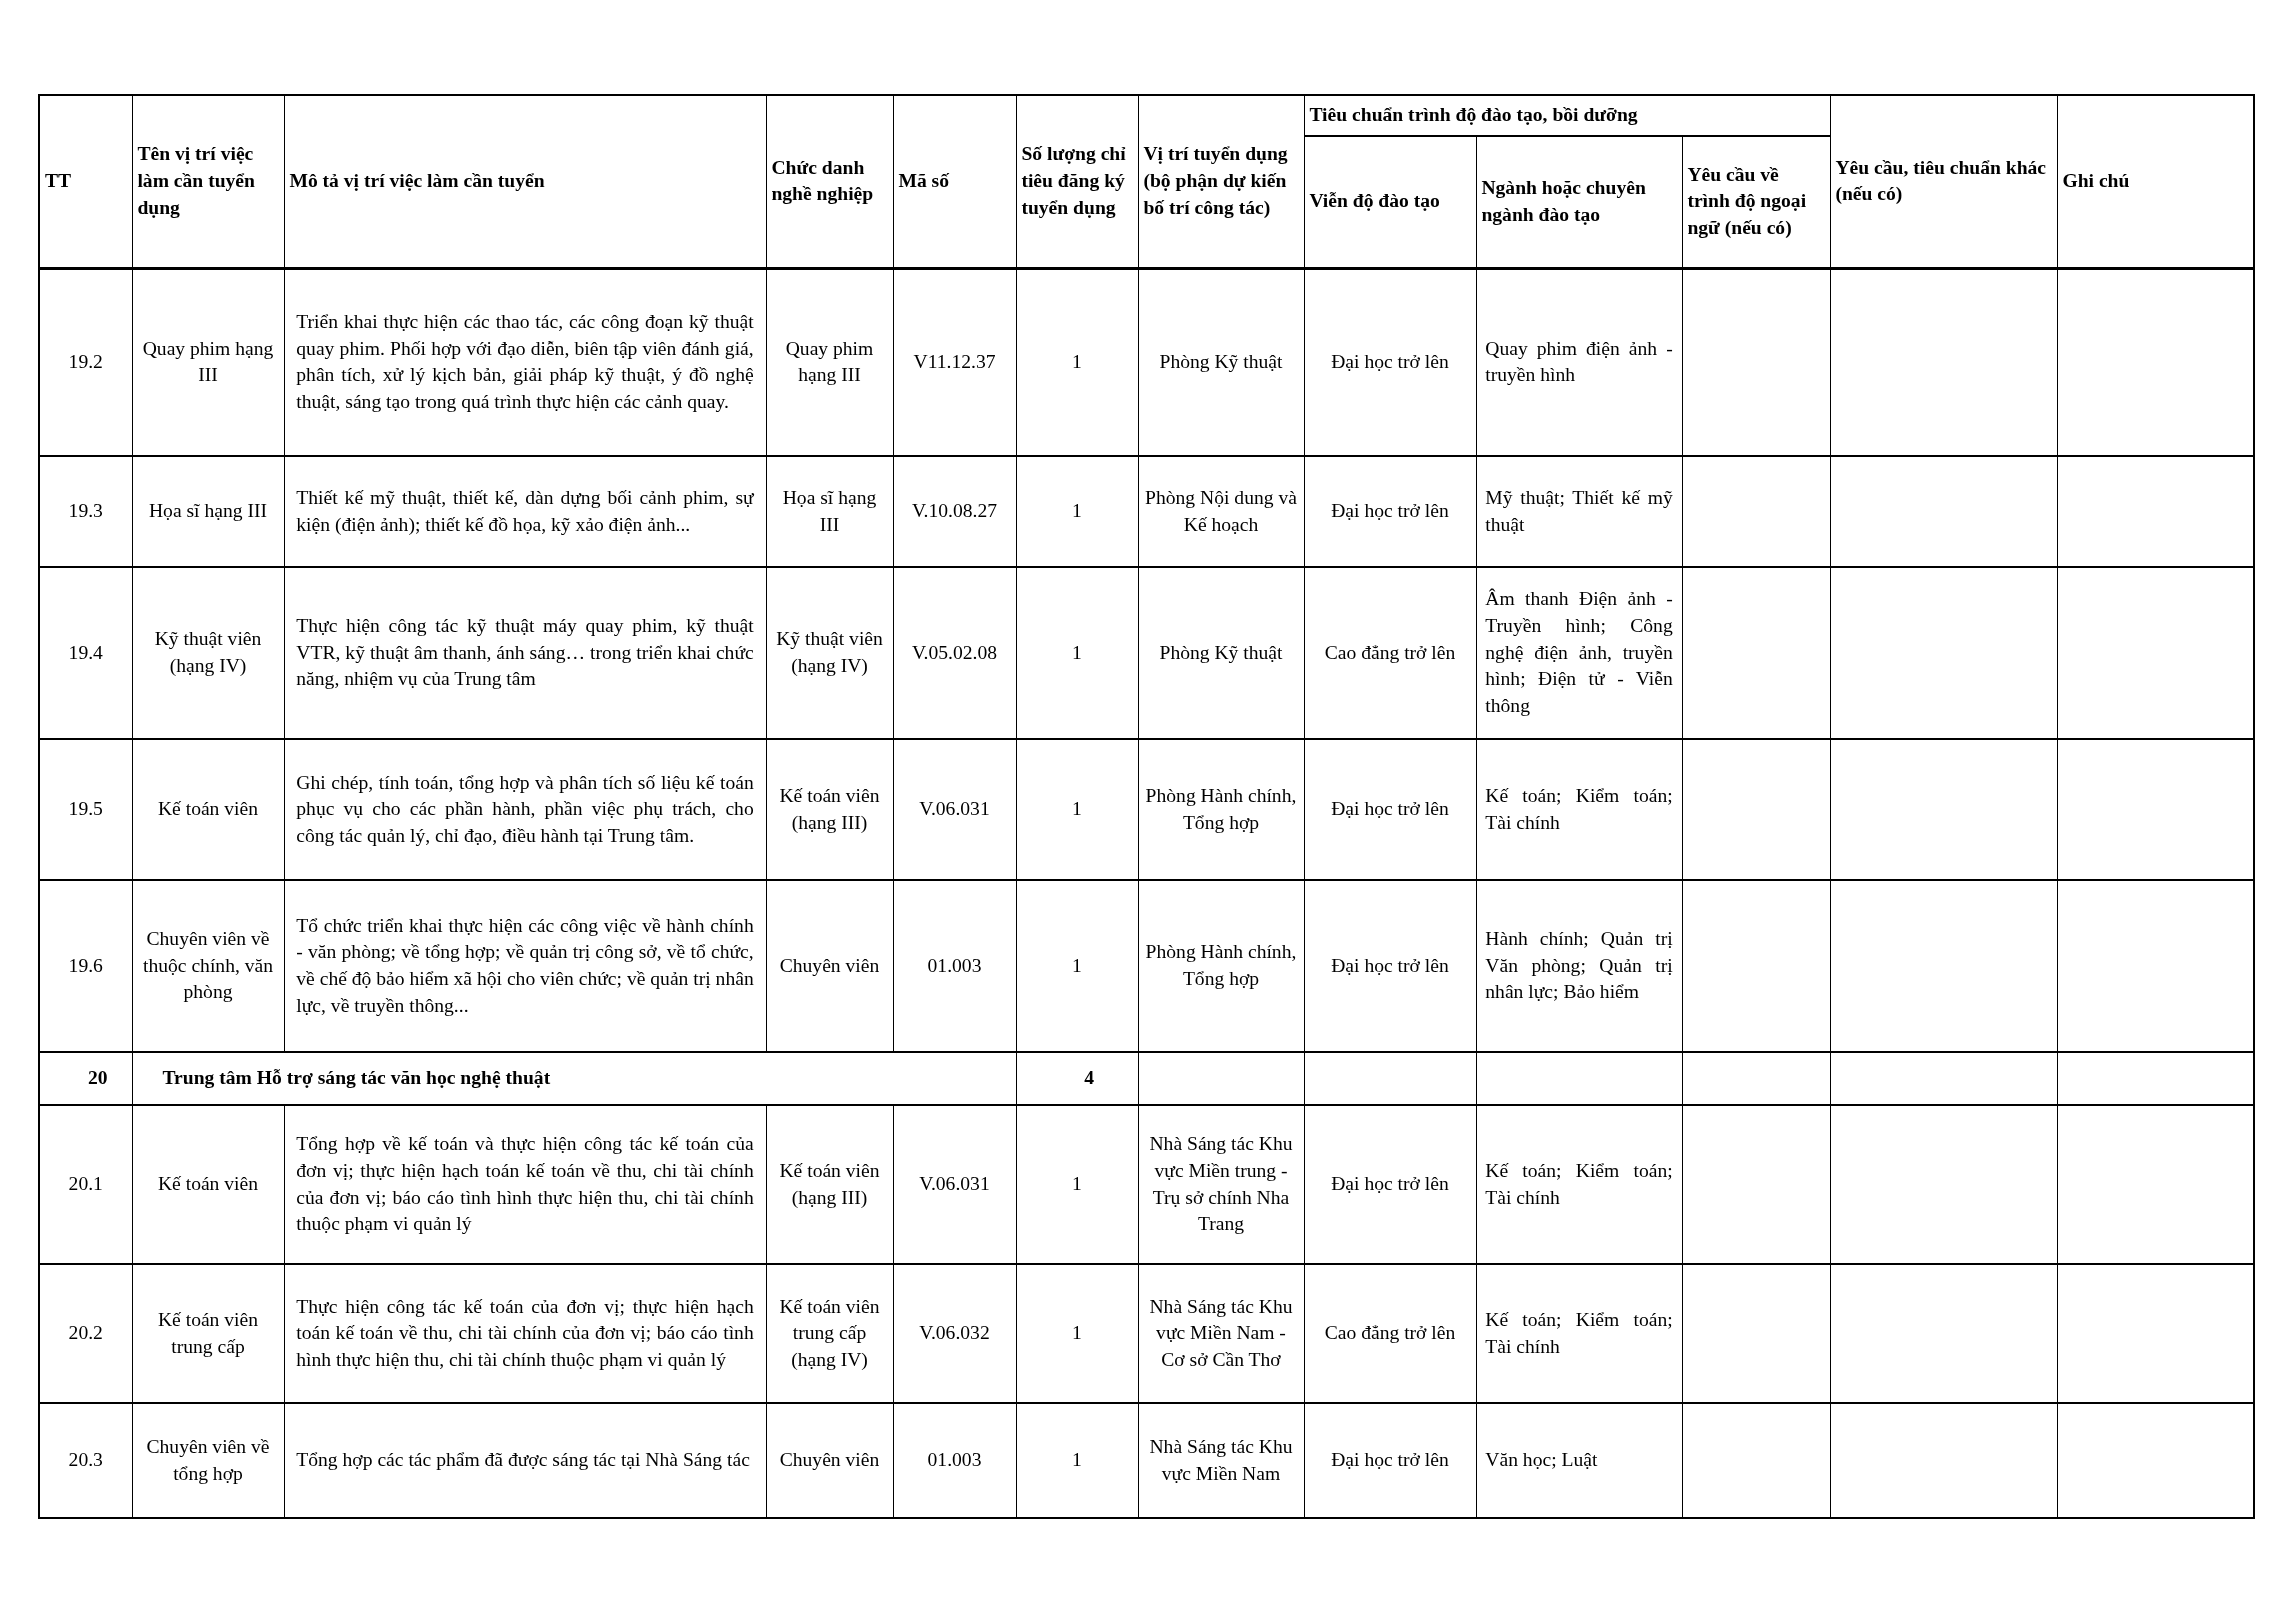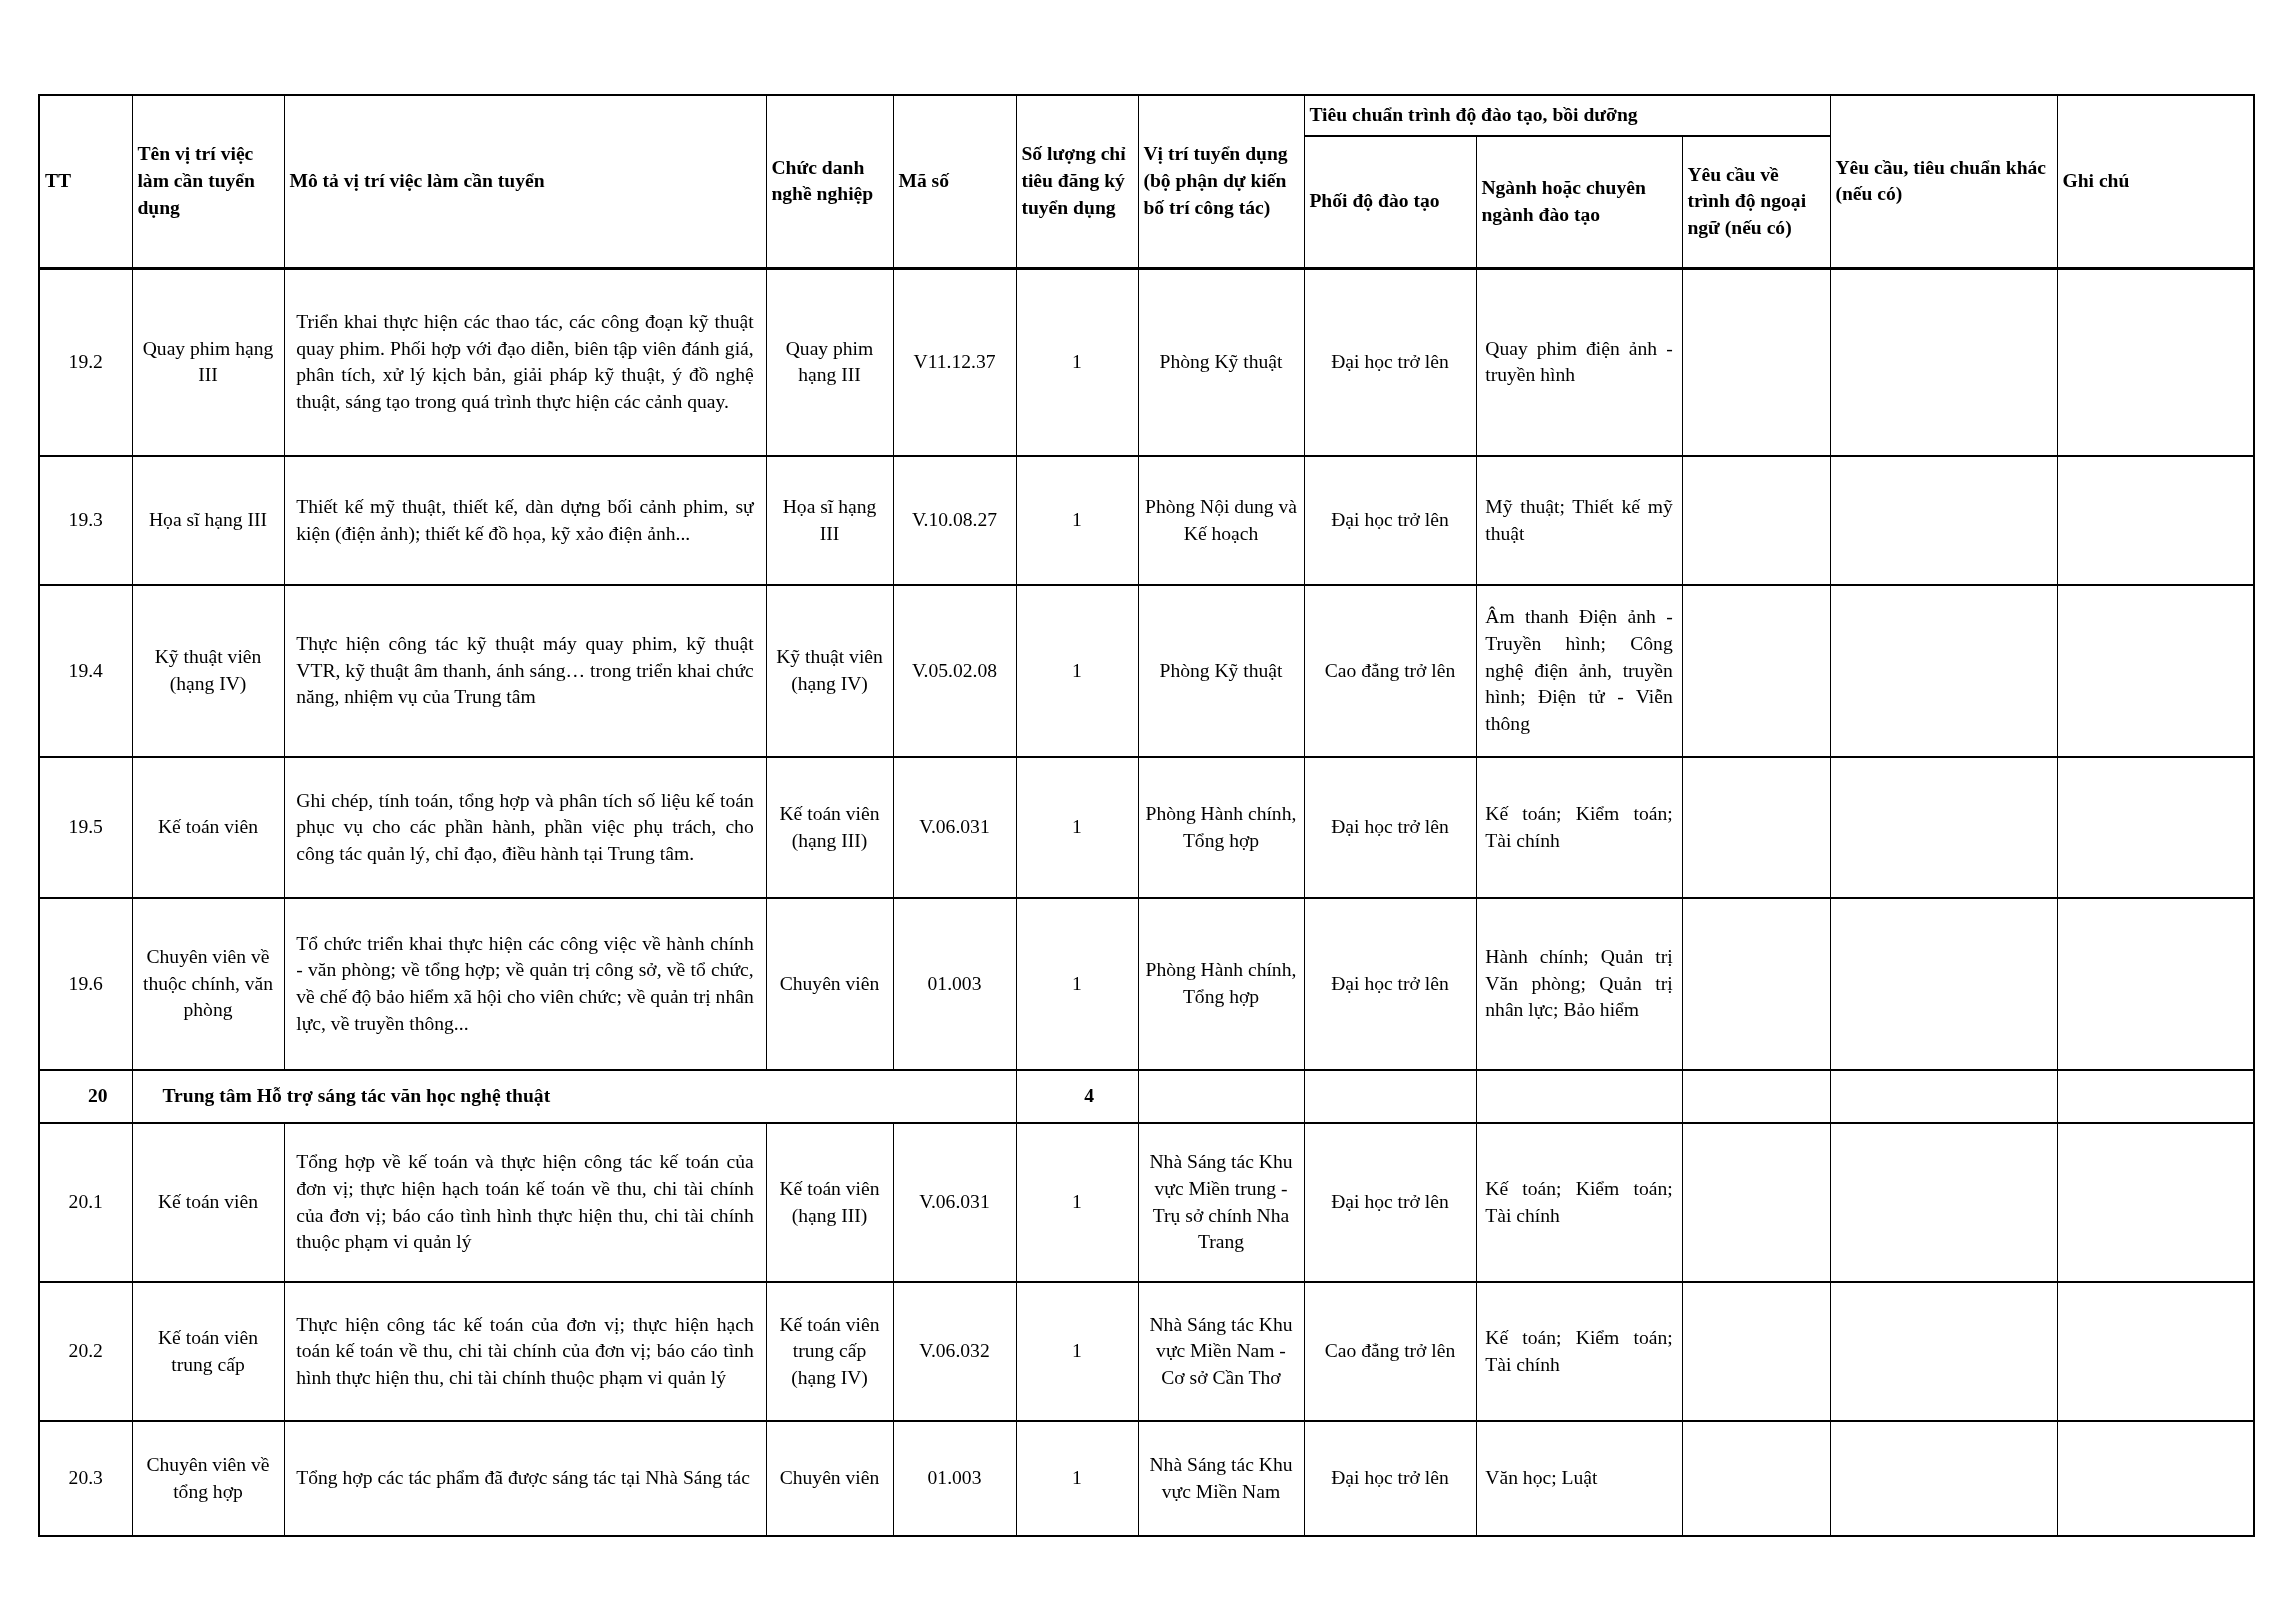--- a/index.html
+++ b/index.html
@@ -67,41 +67,41 @@
         <th rowspan="2">Mô tả vị trí việc làm cần tuyển</th>
         <th rowspan="2">Chức danh nghề nghiệp</th>
         <th rowspan="2">Mã số</th>
         <th rowspan="2">Số lượng chỉ tiêu đăng ký tuyển dụng</th>
         <th rowspan="2">Vị trí tuyển dụng (bộ phận dự kiến bố trí công tác)</th>
         <th colspan="3">Tiêu chuẩn trình độ đào tạo, bồi dưỡng</th>
         <th rowspan="2">Yêu cầu, tiêu chuẩn khác (nếu có)</th>
         <th rowspan="2">Ghi chú</th>
       </tr>
       <tr class="sub-row">
-        <th>Phối độ đào tạo</th>
+        <th>Viễn độ đào tạo</th>
         <th>Ngành hoặc chuyên ngành đào tạo</th>
         <th>Yêu cầu về trình độ ngoại ngữ (nếu có)</th>
       </tr>
     </thead>
     <tbody id="table-body">
         <tr style="height: 188px;">
           <td class="cell-tt">19.2</td>
           <td class="cell-ten">Quay phim hạng III</td>
           <td class="cell-mota">Triển khai thực hiện các thao tác, các công đoạn kỹ thuật quay phim. Phối hợp với đạo diễn, biên tập viên đánh giá, phân tích, xử lý kịch bản, giải pháp kỹ thuật, ý đồ nghệ thuật, sáng tạo trong quá trình thực hiện các cảnh quay.</td>
           <td class="cell-chucdanh">Quay phim hạng III</td>
           <td class="cell-maso">V11.12.37</td>
           <td class="cell-soluong">1</td>
           <td class="cell-vitri">Phòng Kỹ thuật</td>
           <td class="cell-trinhdo">Đại học trở lên</td>
           <td class="cell-nganh">Quay phim điện ảnh - truyền hình</td>
           <td class="cell-ngoaingu"></td>
           <td class="cell-yeucau"></td>
           <td class="cell-ghichu"></td>
         </tr>
-        <tr style="height: 129px;">
+        <tr style="height: 111px;">
           <td class="cell-tt">19.3</td>
           <td class="cell-ten">Họa sĩ hạng III</td>
           <td class="cell-mota">Thiết kế mỹ thuật, thiết kế, dàn dựng bối cảnh phim, sự kiện (điện ảnh); thiết kế đồ họa, kỹ xảo điện ảnh...</td>
           <td class="cell-chucdanh">Họa sĩ hạng III</td>
           <td class="cell-maso">V.10.08.27</td>
           <td class="cell-soluong">1</td>
           <td class="cell-vitri">Phòng Nội dung và Kế hoạch</td>
           <td class="cell-trinhdo">Đại học trở lên</td>
           <td class="cell-nganh">Mỹ thuật; Thiết kế mỹ thuật</td>
           <td class="cell-ngoaingu"></td>

